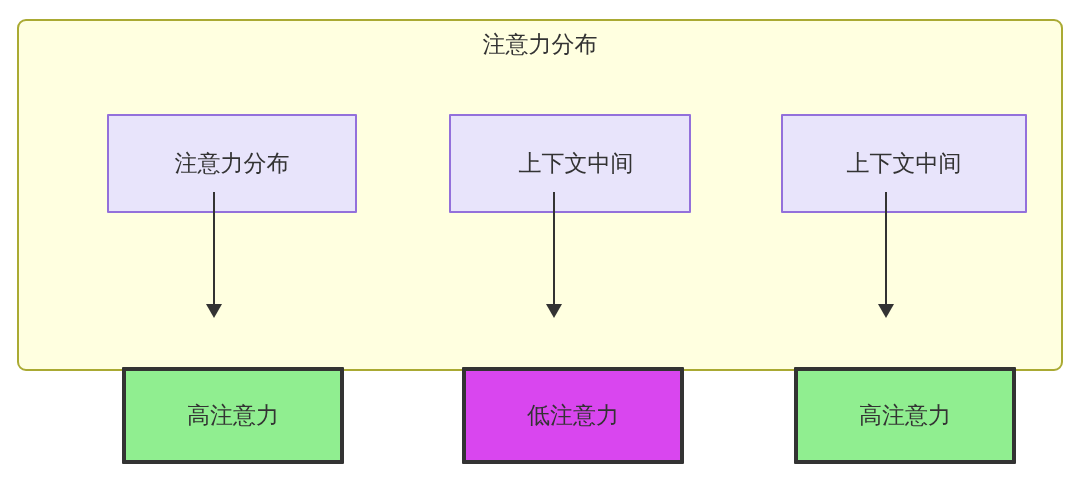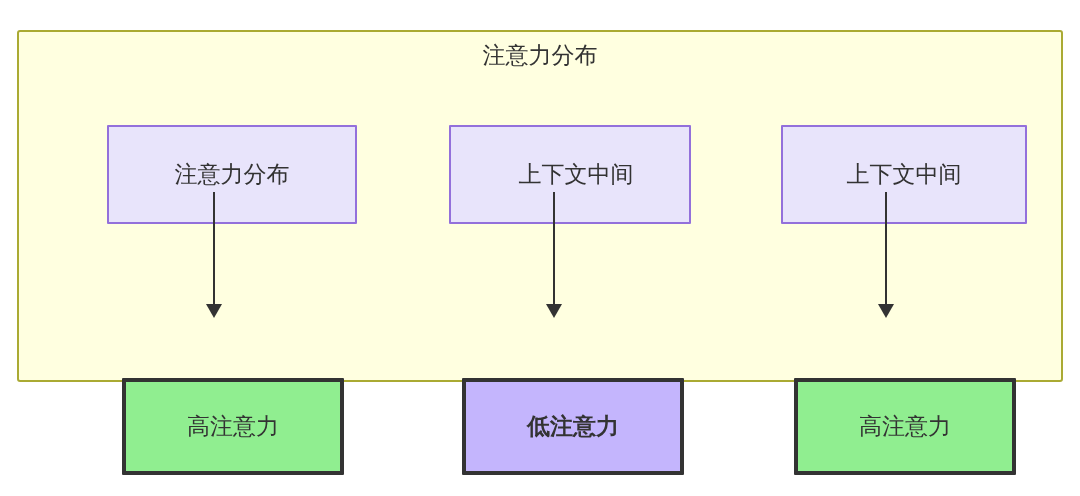--- a/index.html
+++ b/index.html
@@ -18,27 +18,27 @@
     position: relative;
     width: 1080px;
     height: 496px;
     background: #ffffff;
   }
 
   
   .subgraph {
     position: absolute;
     left: 17px;
-    top: 30px;
+    top: 19px;
     width: 1046px;
     height: 352px;
     box-sizing: border-box;
     background: #ffffe0;
     border: 2px solid #aaaa33;
-    border-radius: 3px;
+    border-radius: 9px;
   }
 
   .subgraph-title {
     position: absolute;
     left: 0;
     top: 8px;
     width: 100%;
     text-align: center;
     font-size: 23px;
     line-height: 30px;
@@ -68,21 +68,21 @@
   .node-bottom {
     height: 97px;
     width: 222px;
     border: 4px solid #333333;
     border-radius: 1px;
     font-size: 23px;
     margin-top: 28px;
   }
 
   .fill-green  { background: #90ee90; }
-  .fill-salmon { background: #c4b5fd; font-weight: bold; }
+  .fill-salmon { background: #d946ef; }
 
   
   .col1-top { left: 88px;  width: 250px; }
   .col2-top { left: 430px; width: 242px; padding-left: 12px; }
   .col3-top { left: 762px; width: 246px; }
 
   
   .col1-bot { left: 103px; }
   .col2-bot { left: 443px; }
   .col3-bot { left: 775px; }

